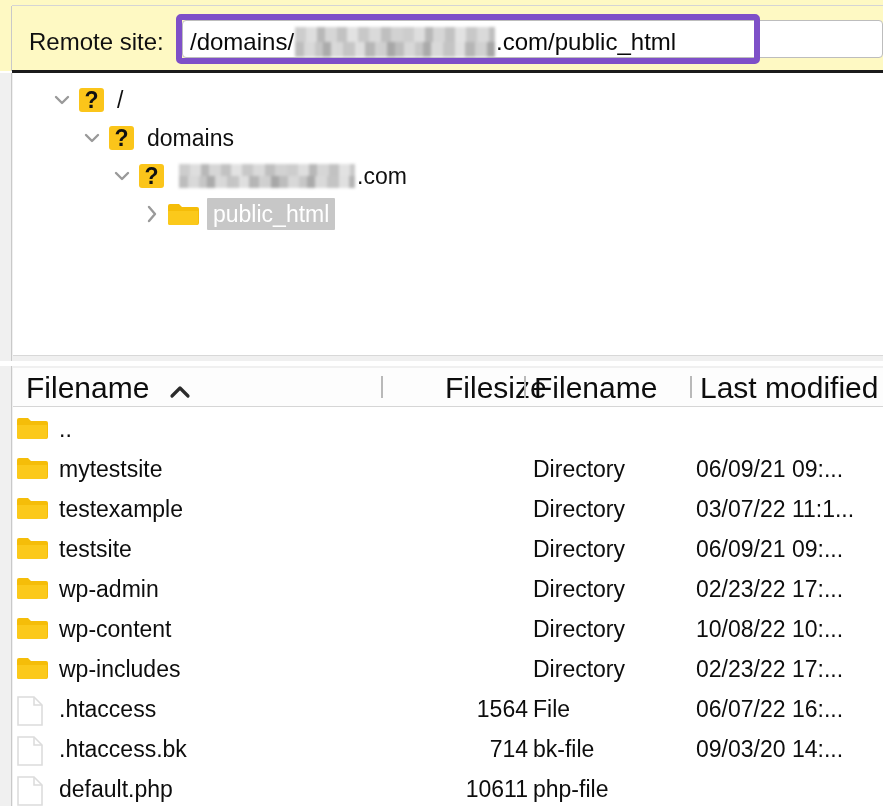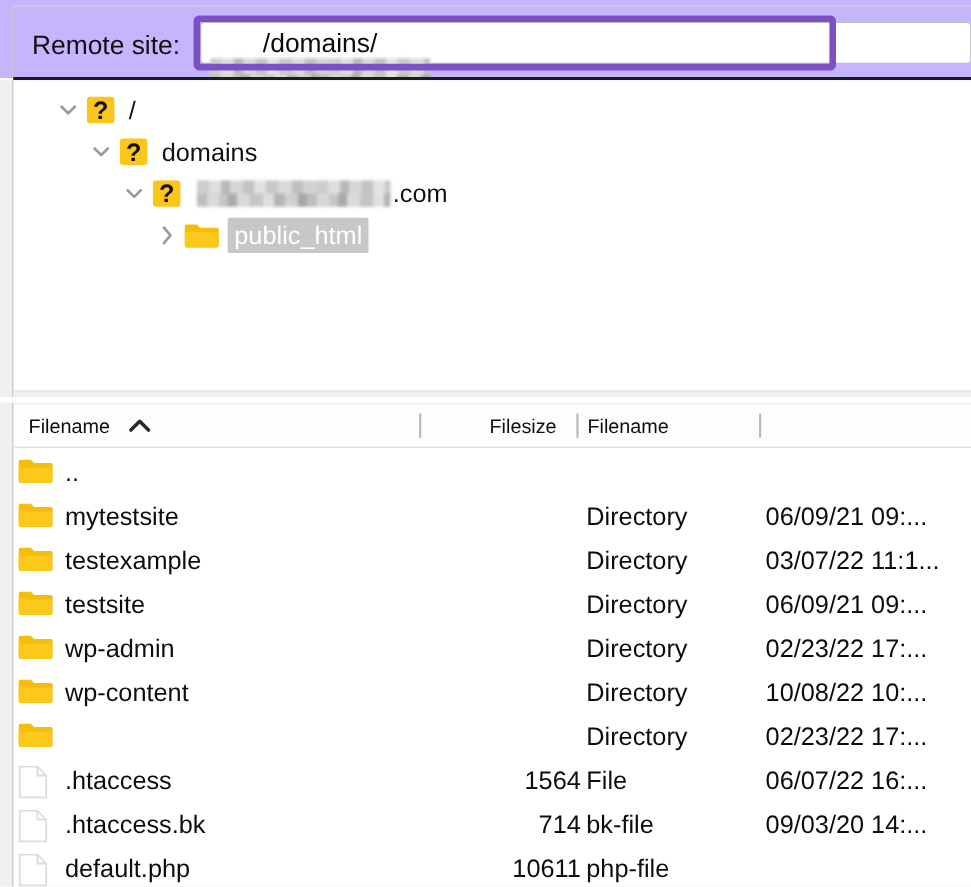--- a/index.html
+++ b/index.html
@@ -13,21 +13,21 @@
     overflow: hidden;
     font-family: "Liberation Sans", sans-serif;
     -webkit-font-smoothing: antialiased;
   }
 
   
   .header-bar {
     position: absolute;
     left: 0; top: 0;
     width: 883px; height: 71px;
-    background: #c4b5fd;
+    background: #fef9c3;
     box-sizing: border-box;
     padding-left: 28px;
   }
   .header-bar .gutter-line {
     position: absolute;
     left: 11px; top: 6px;
     width: 1px; height: 65px;
     background: #c9c9c9;
   }
   .header-bar .topline {
@@ -65,21 +65,20 @@
   }
   .path-text {
     position: absolute;
     left: 190px; top: 27px;
     font-size: 24px;
     line-height: 26px;
     color: #0a0a0a;
     white-space: nowrap;
     display: flex;
     align-items: center;
-    flex-direction: column;
   }
   
   .redacted {
     display: inline-block;
     vertical-align: middle;
     position: relative;
     overflow: hidden;
     background:
       repeating-linear-gradient(90deg,
         #cdcdcd 0px, #cdcdcd 11px,
@@ -206,21 +205,21 @@
   .list-header {
     position: absolute;
     left: 0; top: 0;
     width: 870px; height: 38px;
     background: #fdfdfd;
     border-bottom: 1px solid #d6d6d6;
   }
   .list-header .hcell {
     position: absolute;
     top: 7px;
-    font-size: 18px;
+    font-size: 30px;
     color: #0d0d0d;
     line-height: 26px;
     white-space: nowrap;
   }
   .list-header .hsep {
     position: absolute;
     top: 8px;
     width: 2px; height: 22px;
     background: #b9b9b9;
   }
@@ -380,20 +379,21 @@
           <svg width="24" height="16" viewBox="0 0 24 16">
               <path d="M4 12 L12 4 L20 12" fill="none" stroke="#2b2b2b" stroke-width="3.2" stroke-linecap="round" stroke-linejoin="round"></path>
             </svg>
         </span>
       </div>
       <div class="hsep" style="left:368px;"></div>
       <div class="hcell" style="left:432px;">Filesize</div>
       <div class="hsep" style="left:511px;"></div>
       <div class="hcell" style="left:521px;">Filename</div>
       <div class="hsep" style="left:677px;"></div>
+      <div class="hcell" style="left:687px;">Last modified</div>
     </div>
 
     <div class="file-row" style="top:41px;">
       <span class="fi"><svg width="32" height="26" viewBox="0 0 32 26">
             <path d="M1 4a2 2 0 0 1 2-2h9l3 3h15a2 2 0 0 1 2 2v14a2 2 0 0 1-2 2H3a2 2 0 0 1-2-2z" fill="#f5bd09"></path>
             <path d="M1 9h30v12a2 2 0 0 1-2 2H3a2 2 0 0 1-2-2z" fill="#fbc91b"></path>
           </svg></span>
       <span class="fname">..</span>
       <span class="fsize"></span>
       <span class="ftype"></span>
@@ -453,20 +453,21 @@
       <span class="fsize"></span>
       <span class="ftype">Directory</span>
       <span class="fmod">10/08/22 10:...</span>
     </div>
 
     <div class="file-row" style="top:281px;">
       <span class="fi"><svg width="32" height="26" viewBox="0 0 32 26">
             <path d="M1 4a2 2 0 0 1 2-2h9l3 3h15a2 2 0 0 1 2 2v14a2 2 0 0 1-2 2H3a2 2 0 0 1-2-2z" fill="#f5bd09"></path>
             <path d="M1 9h30v12a2 2 0 0 1-2 2H3a2 2 0 0 1-2-2z" fill="#fbc91b"></path>
           </svg></span>
+      <span class="fname">wp-includes</span>
       <span class="fsize"></span>
       <span class="ftype">Directory</span>
       <span class="fmod">02/23/22 17:...</span>
     </div>
 
     <div class="file-row" style="top:321px;">
       <span class="fi"><svg width="28" height="30" viewBox="0 0 28 30">
             <path d="M2 1h16l8 8v20H2z" fill="#ffffff" stroke="#dcdcdc" stroke-width="1.6"></path>
             <path d="M18 1v8h8" fill="none" stroke="#dcdcdc" stroke-width="1.6"></path>
           </svg></span>

